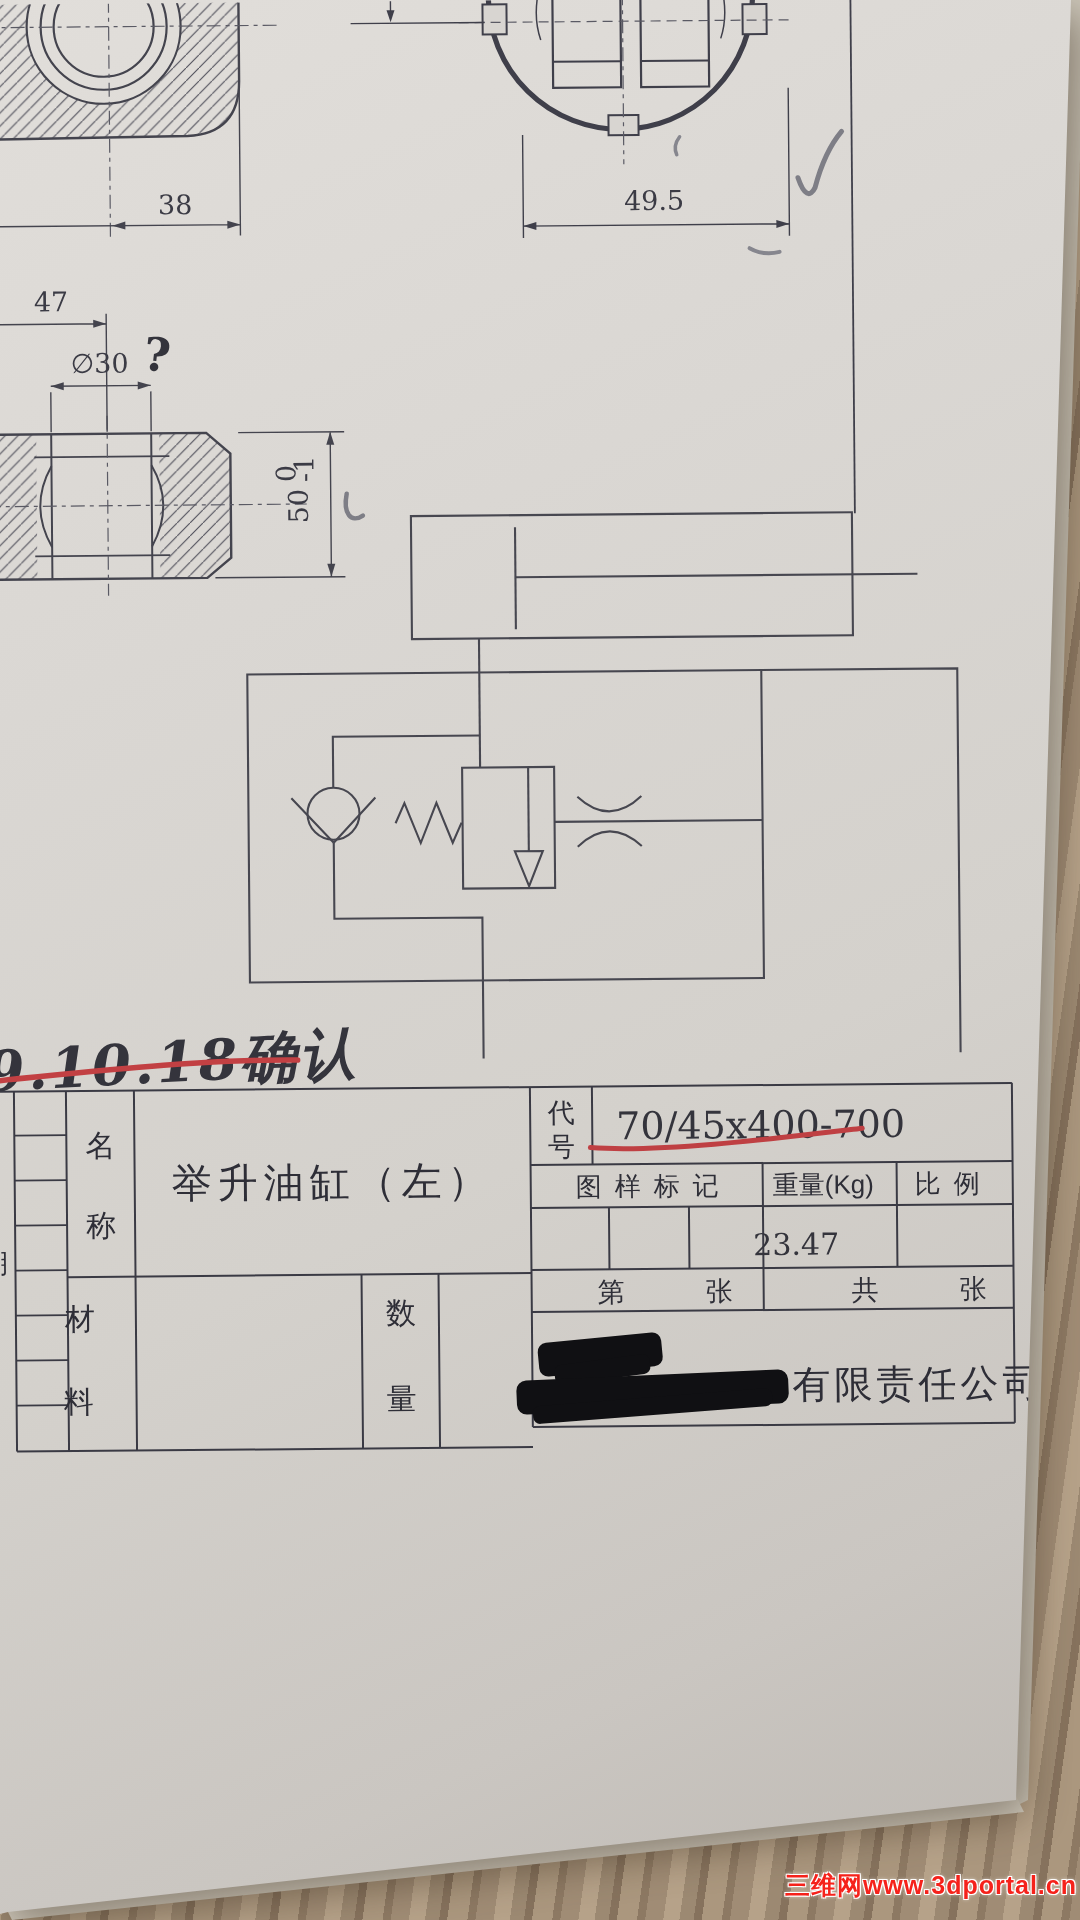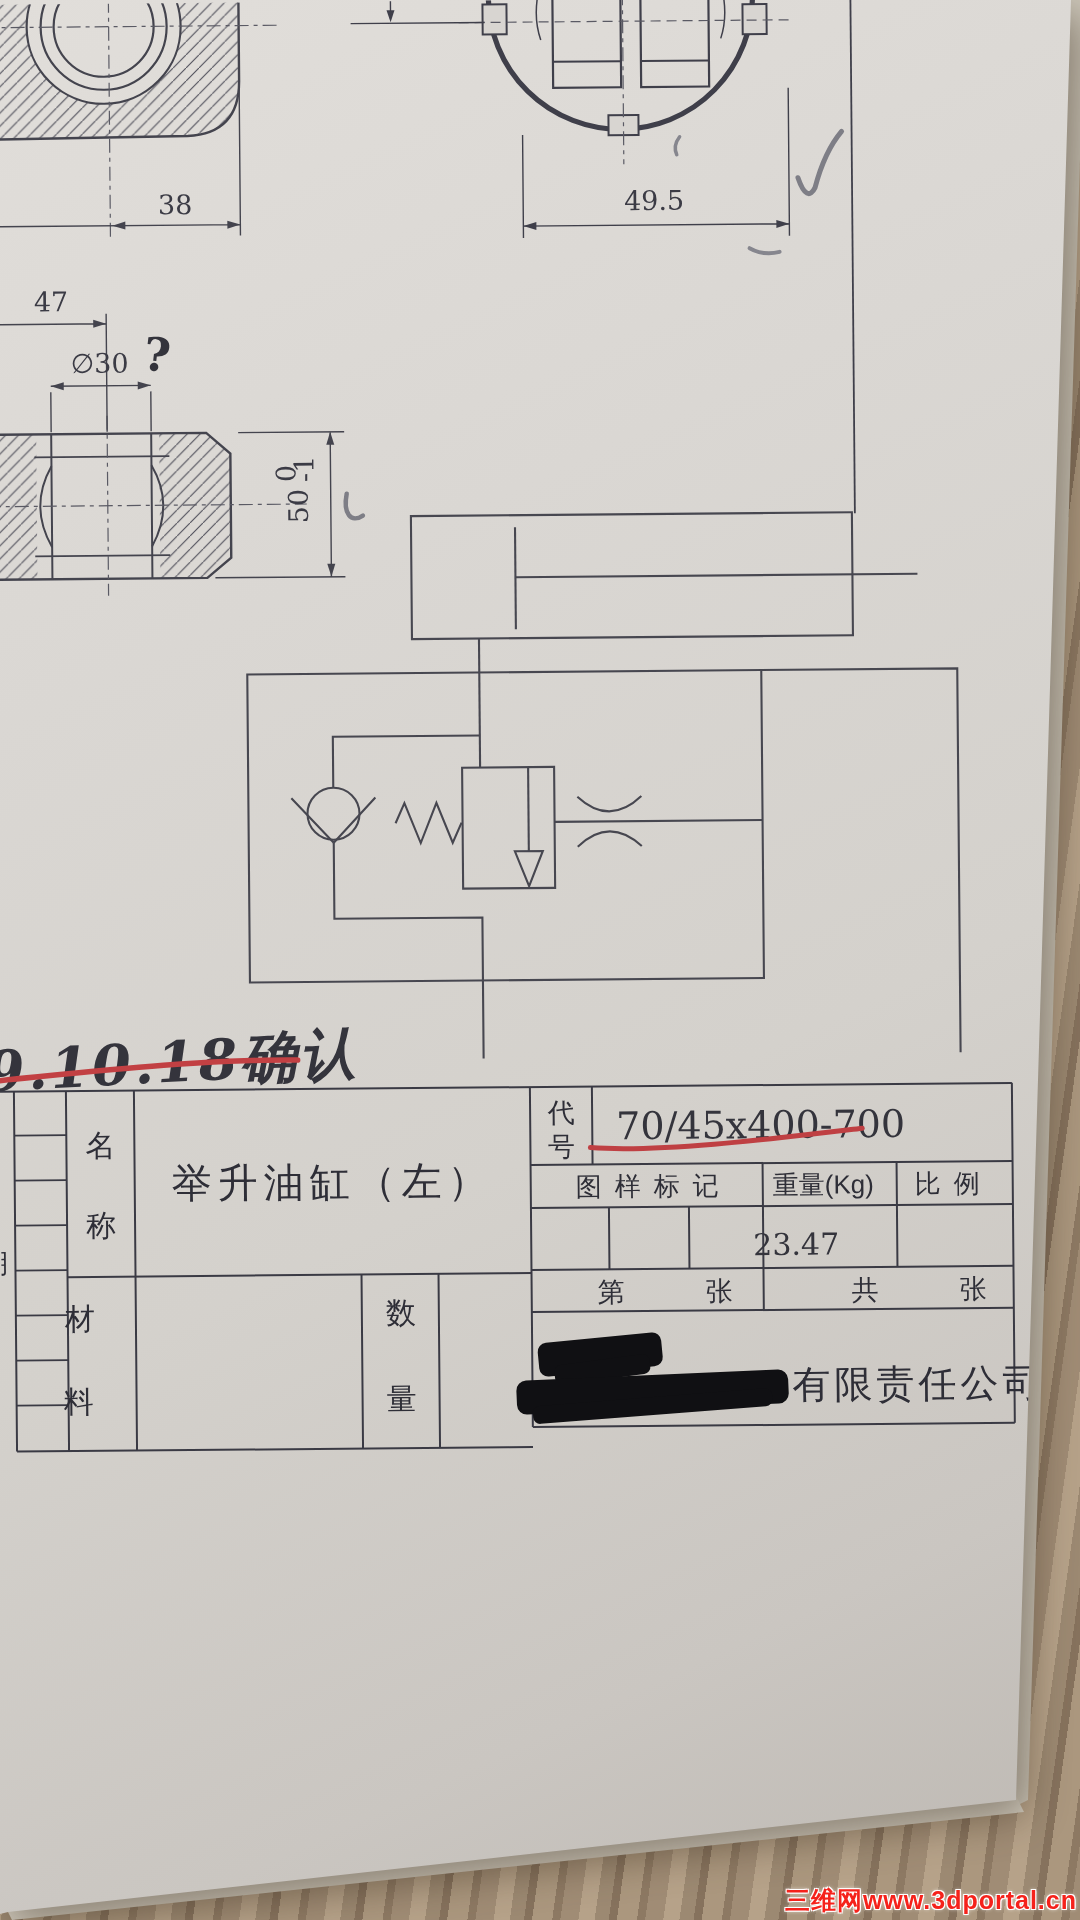--- a/index.html
+++ b/index.html
@@ -14,21 +14,21 @@
   .stack2{position:absolute;inset:0;background:#d3cdc0;
     clip-path:polygon(6px 1908px,1016px 1796px,1024px 1812px,12px 1920px);}
   .paper-wrap{position:absolute;inset:0;filter:drop-shadow(10px 14px 20px rgba(50,38,22,.45));}
   .paper{position:absolute;inset:0;
     clip-path:polygon(0 0,1071px 0,1016px 1800px,8px 1912px,0 1914px);
     background:linear-gradient(155deg,#e1dedA 0%,#dad7d3 30%,#d4d1cc 58%,#cac6c1 82%,#bcb7b1 100%);}
   .content{position:absolute;inset:0;transform:rotate(-0.5deg);transform-origin:540px 1100px;}
   svg text{fill:#34343c;}
   .dimtxt{font-family:"DejaVu Serif",serif;font-size:27px;fill:#3b3b45;}
   .cjk{font-family:"Liberation Sans",sans-serif;fill:#2e2e37;}
-  .watermark{position:absolute;right:3px;bottom:3px;z-index:5;
+  .watermark{position:absolute;right:3px;bottom:18px;z-index:5;
     font:bold 25px "Liberation Sans",sans-serif;color:#f5221b;letter-spacing:1px;
     text-shadow:-1px -1px 0 #fff,1px -1px 0 #fff,-1px 1px 0 #fff,1px 1px 0 #fff,0 0 4px #fff;}
 </style>
 </head>
 <body>
 
 <div id="stage">
   <div class="wood"></div>
   <div class="stack1"></div>
   <div class="stack2"></div>

